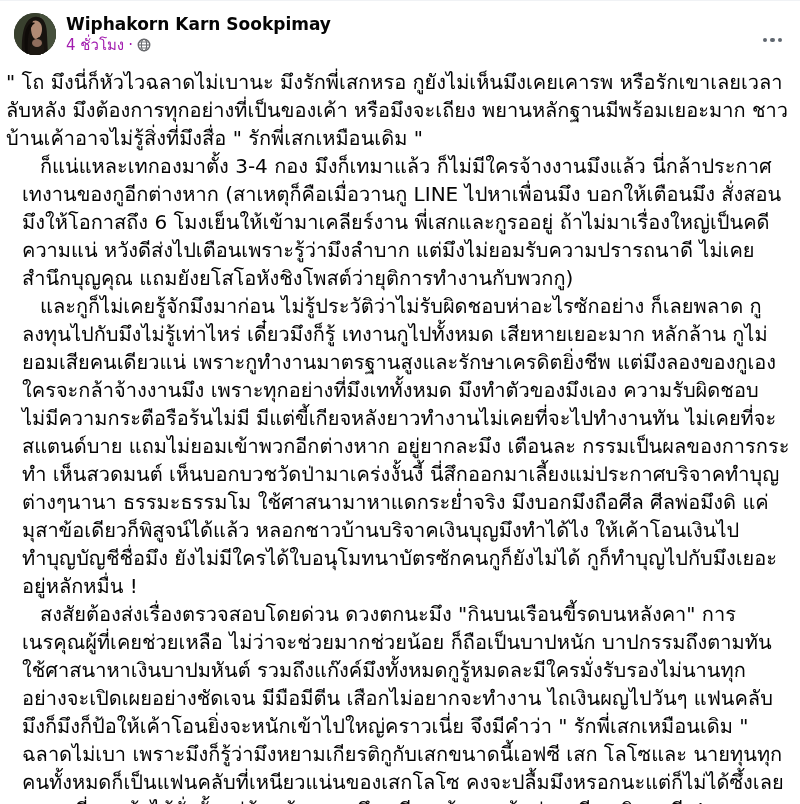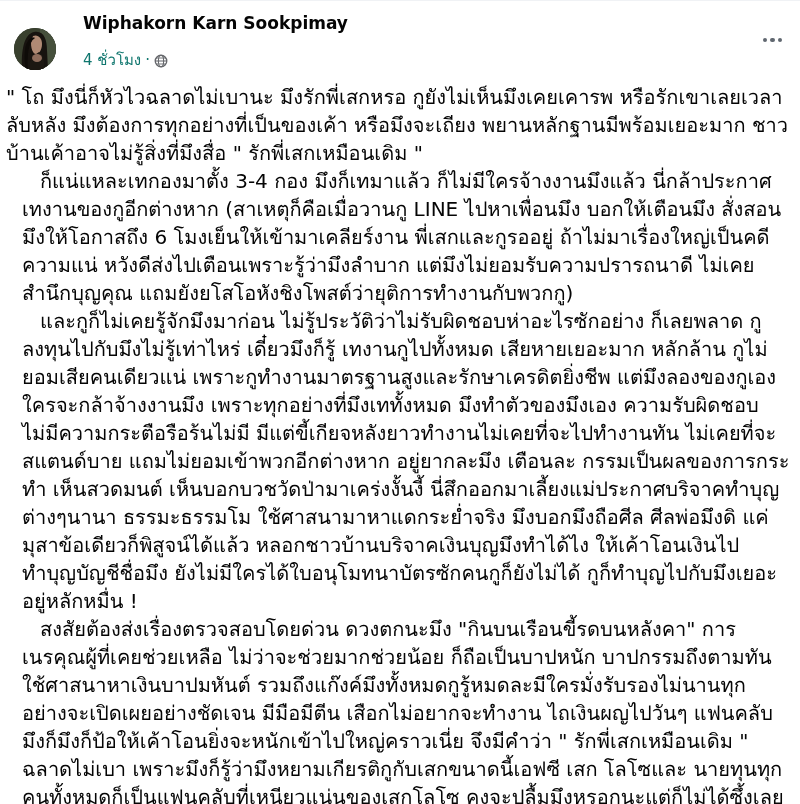--- a/index.html
+++ b/index.html
@@ -11,24 +11,23 @@
     font-family: "DejaVu Sans", "Liberation Sans", sans-serif;
   }
   .post {
     width: 800px;
     background: #ffffff;
     border-top: 1px solid #f0f2f5;
     padding-top: 9px;
   }
   .post-header {
     display: flex;
-    align-items: flex-end;
+    align-items: center;
     padding: 3px 16px 5px 14px;
     position: relative;
-    gap: 17px;
   }
   .avatar {
     width: 42px;
     height: 42px;
     border-radius: 50%;
     overflow: hidden;
     flex: 0 0 42px;
     background: #2d332a;
   }
   .avatar svg { display: block; width: 42px; height: 42px; }
@@ -44,23 +43,23 @@
     font-weight: 700;
     color: #050505;
     line-height: 21px;
     cursor: pointer;
   }
   .post-meta {
     display: flex;
     align-items: center;
     gap: 4px;
     font-size: 15px;
-    color: #0f766e;
+    color: #a21caf;
     line-height: 19px;
-    margin-top: 17px;
+    margin-top: 1px;
   }
   .globe-icon svg { display: block; }
   .more-btn {
     position: absolute;
     right: 18px;
     top: 18px;
     width: 36px;
     height: 24px;
     display: flex;
     align-items: center;

